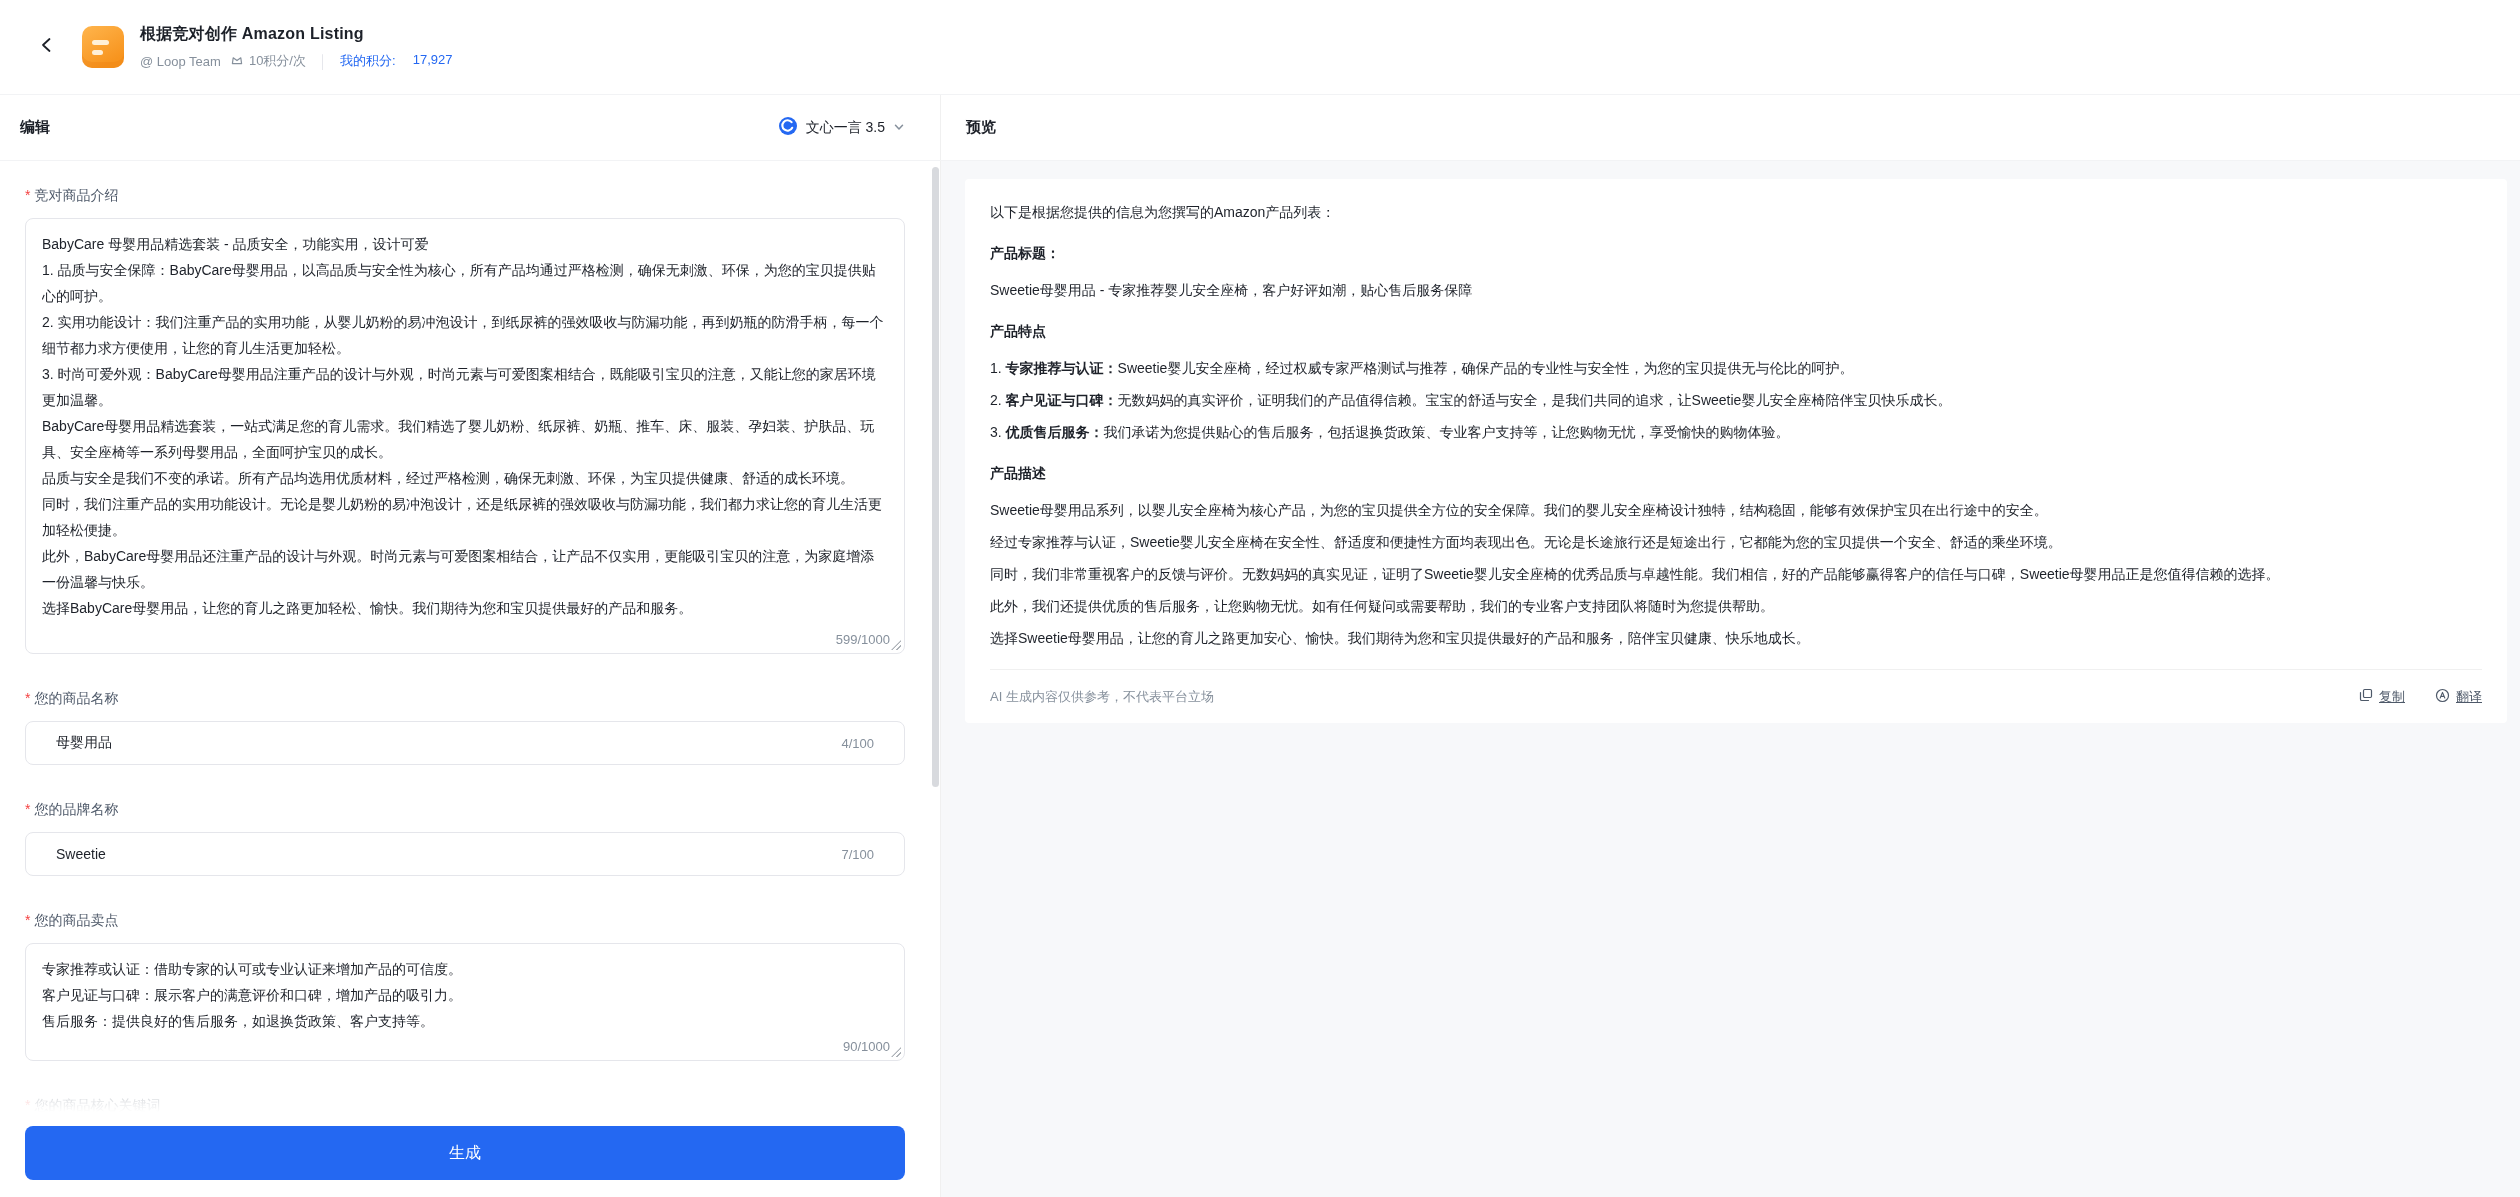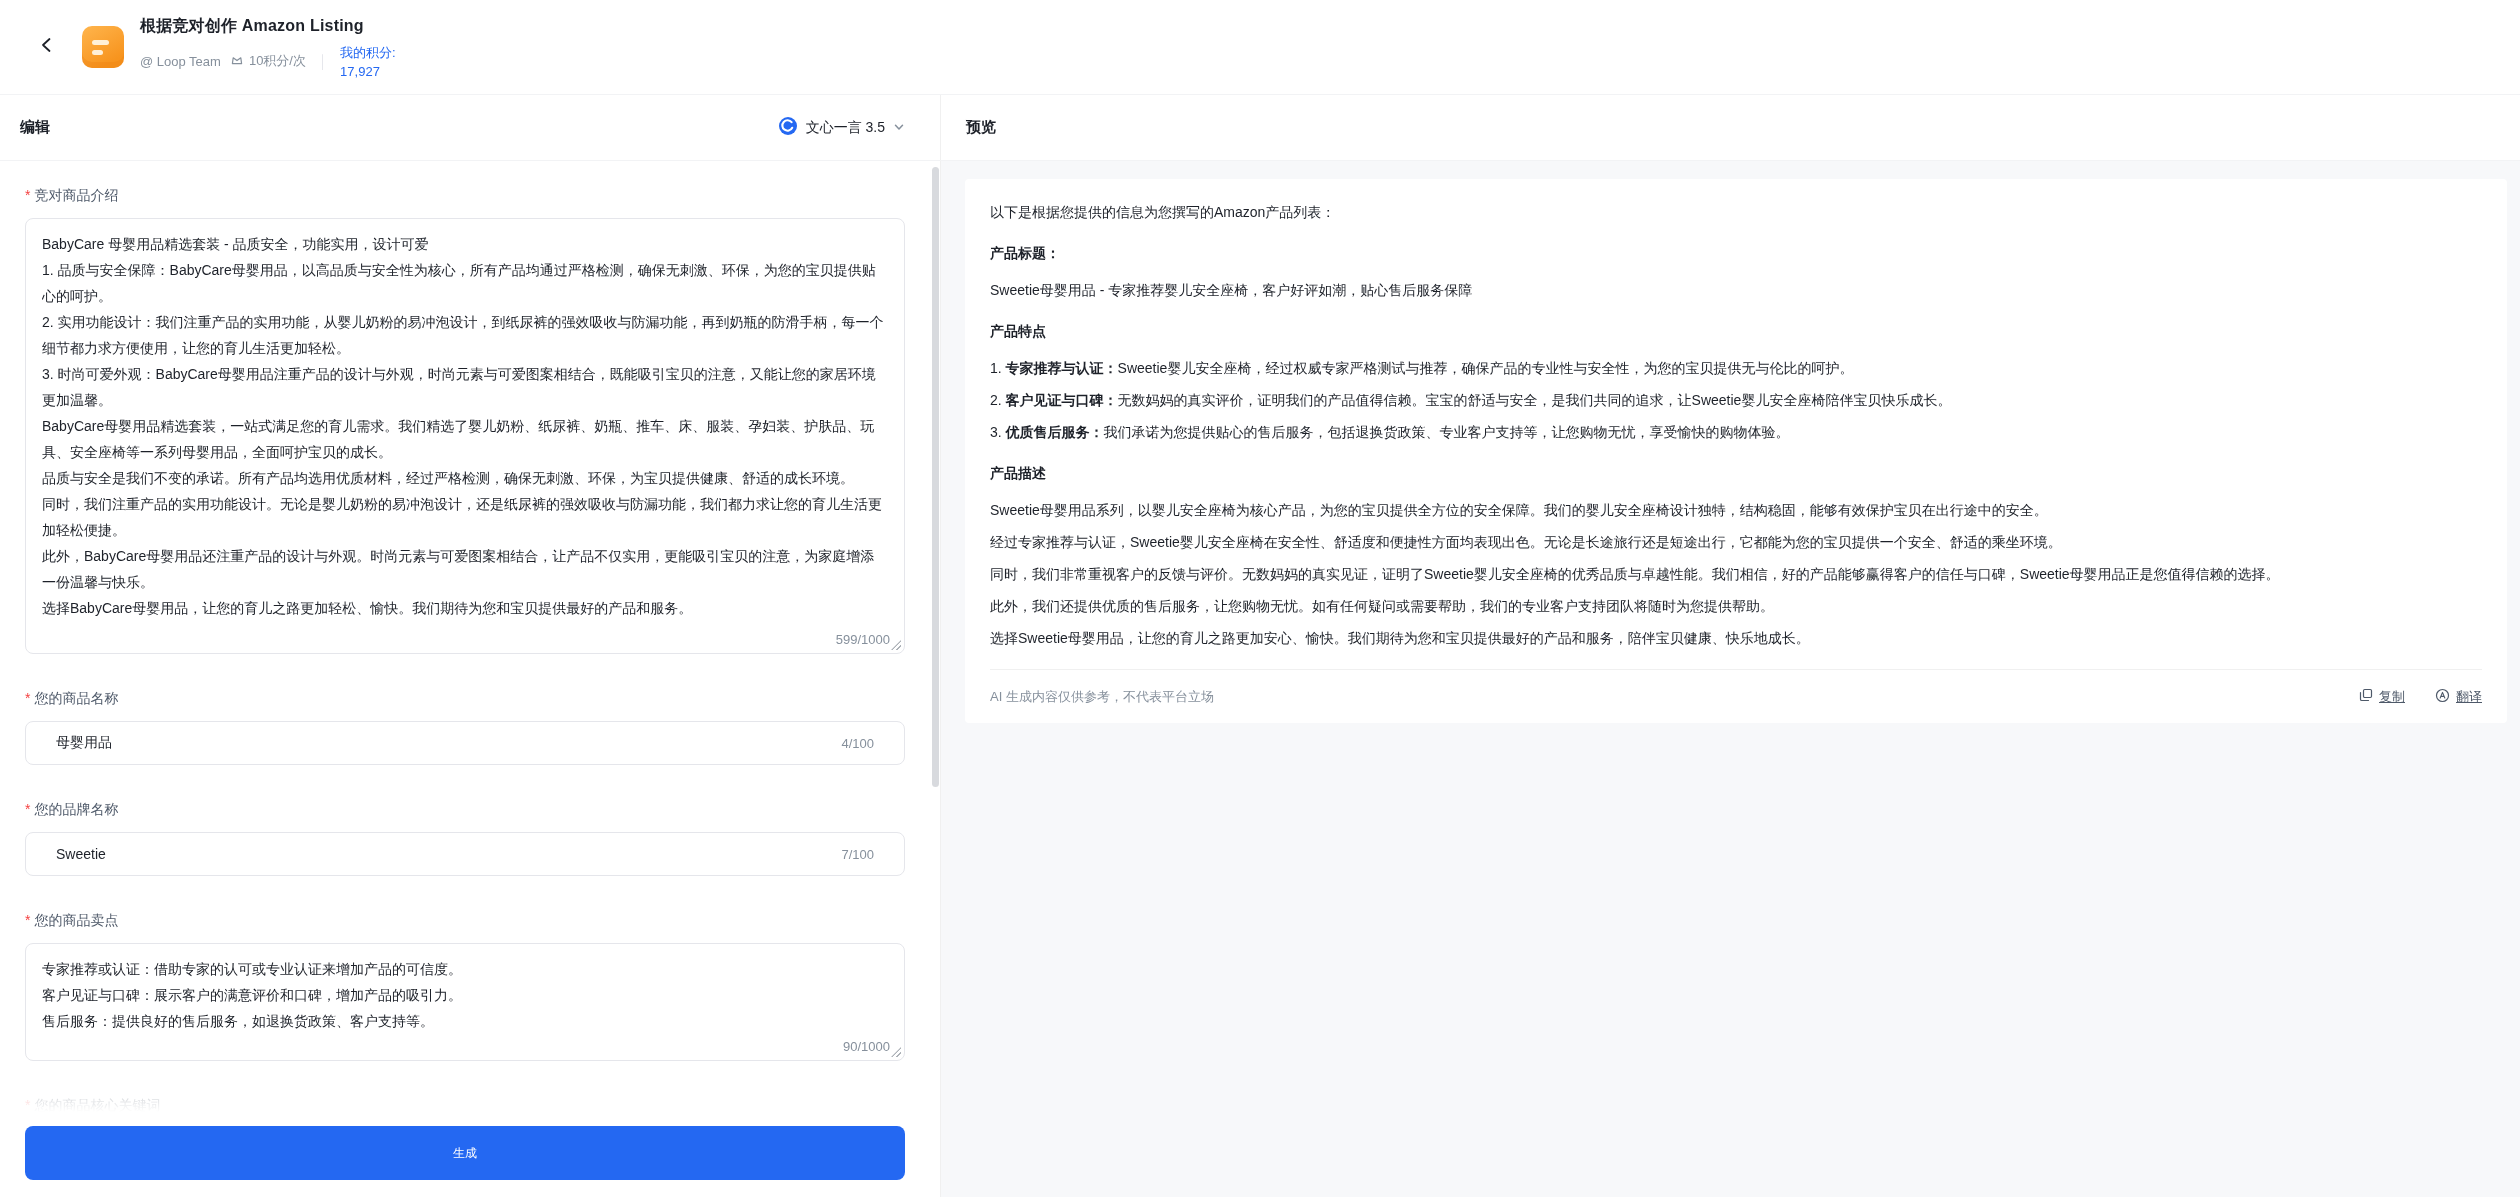--- a/index.html
+++ b/index.html
@@ -17,21 +17,21 @@
     cursor:pointer; margin-right:18px; }
   .app-icon { width:42px; height:42px; border-radius:10px; margin-right:16px; position:relative;
     background:linear-gradient(150deg,#ffb54d 0%,#f7941e 80%); box-shadow:inset 0 -6px 0 rgba(230,120,10,.25); }
   .app-icon i { position:absolute; left:10px; height:5px; border-radius:3px; background:rgba(255,244,224,.95); display:block; }
   .app-icon i.l1 { top:14px; width:17px; }
   .app-icon i.l2 { top:24px; width:11px; }
   .title-block { display:flex; flex-direction:column; gap:7px; }
   .page-title { font-size:16px; font-weight:700; color:#1d2129; letter-spacing:.2px; }
   .meta-row { display:flex; align-items:center; font-size:13px; color:#86909c; gap:9px; }
   .meta-sep { color:#e5e6eb; font-size:13px; padding:0 4px; }
-  .points { color:#2468f2; display:flex; gap:2px;flex-direction:column; }
+  .points { color:#2468f2; display:flex; gap:17px; }
   .cost { display:flex; align-items:center; gap:5px; }
 
   
   .toolbar-row { height:66px; flex:0 0 66px; display:flex; background:#fff; border-bottom:1px solid #f2f3f5; }
   .toolbar-left { width:941px; flex:0 0 941px; display:flex; align-items:center; padding:0 35px 0 20px;
     border-right:1px solid #f0f0f0; }
   .toolbar-right { flex:1; display:flex; align-items:center; padding:0 25px; }
   .pane-title { font-size:15px; font-weight:700; color:#1d2129; }
   .model-selector { margin-left:auto; display:flex; align-items:center; gap:8px; cursor:pointer;
     font-size:14px; color:#1d2129; }
@@ -59,21 +59,21 @@
   .ibox input { flex:1; border:none; outline:none; font-size:14px; color:#1d2129; background:transparent;
     font-family:"Liberation Sans","DejaVu Sans",sans-serif; }
   .ibox .in-counter { font-size:13px; color:#86909c; margin-left:0; }
   .gap-lg { margin-top:36px; }
   .faded-label { opacity:.55; }
 
   .generate-bar { position:absolute; left:0; right:0; bottom:0; background:#fff; padding:14px 35px 17px 25px; }
   .generate-bar::before { content:""; position:absolute; left:0; right:0; top:-38px; height:38px;
     background:linear-gradient(to bottom,rgba(255,255,255,0),#ffffff); pointer-events:none; }
   .generate-btn { width:100%; height:54px; border:none; border-radius:8px; background:#2468f2; color:#fff;
-    font-size:12px; font-weight:500; cursor:pointer; font-family:"Liberation Sans","DejaVu Sans",sans-serif; }
+    font-size:16px; font-weight:500; cursor:pointer; font-family:"Liberation Sans","DejaVu Sans",sans-serif; }
 
   .scroll-thumb { position:absolute; top:6px; right:1px; width:7px; height:620px; border-radius:4px;
     background:#d8dade; cursor:pointer; }
 
   
   .preview-pane { flex:1; background:#f7f8fa; padding:18px 13px 0 24px; min-width:0; }
   .preview-card { background:#fff; border-radius:4px; padding:22px 25px 0; }
   .pv-par { font-size:14px; line-height:22px; color:#1d2129; margin:10px 0; }
   .pv-par:first-child { margin-top:0; }
   .pv-h { font-weight:700; margin:19px 0 15px; }

